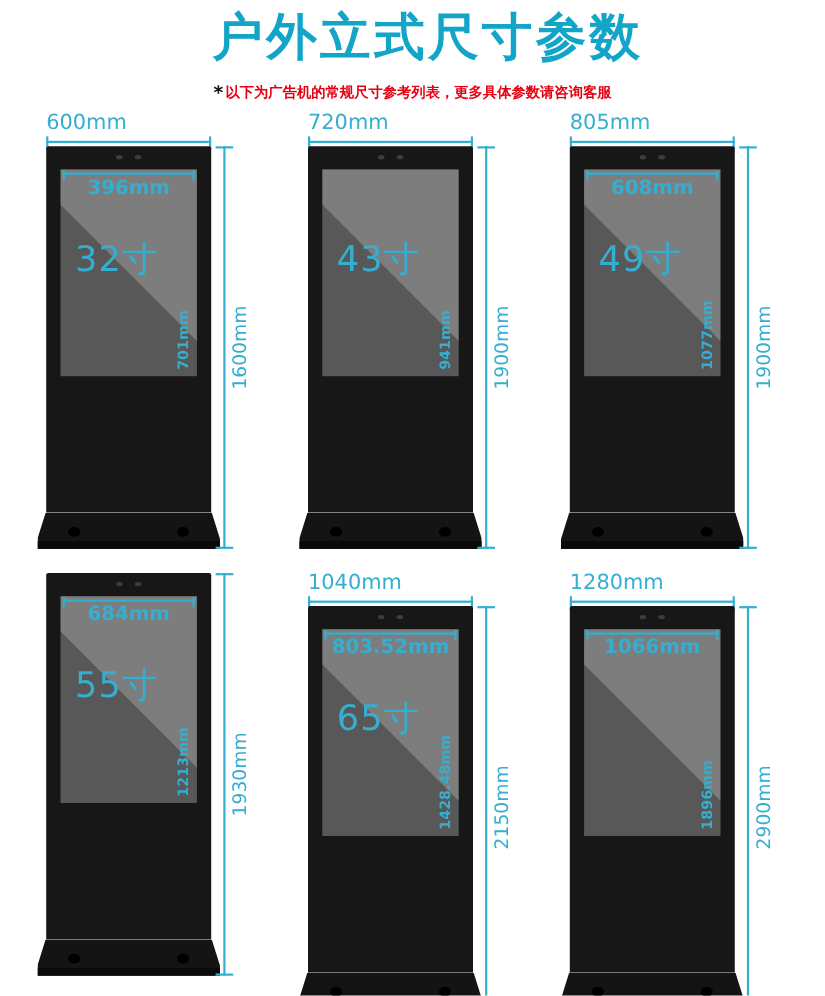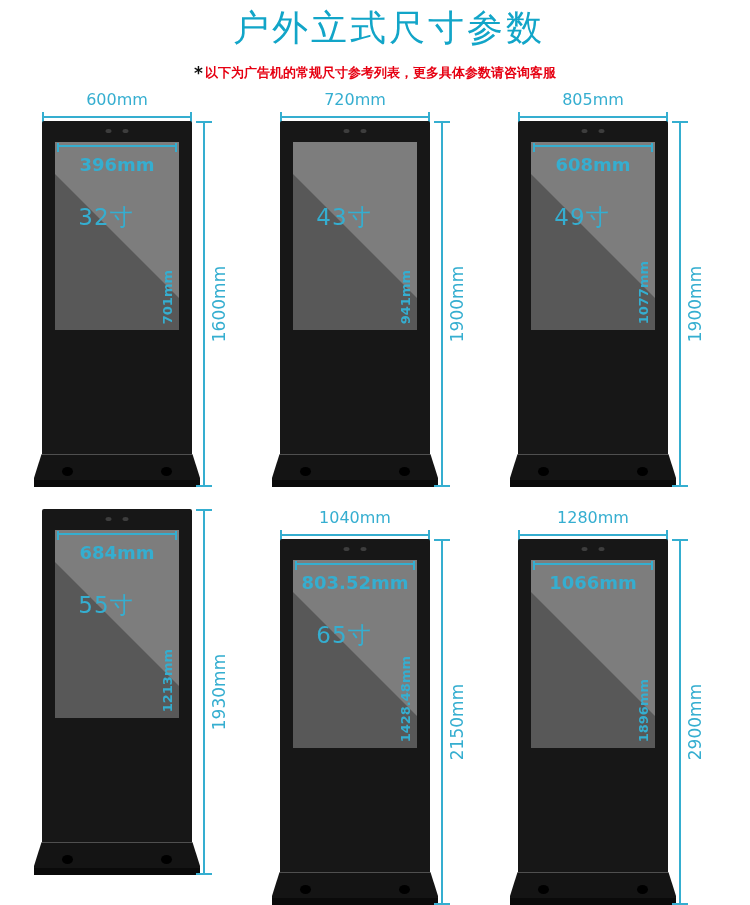--- a/index.html
+++ b/index.html
@@ -4,36 +4,36 @@
 <style>
   * { margin:0; padding:0; box-sizing:border-box; }
   html,body { background:#ffffff; }
   body {
     width:750px; height:905px; overflow:hidden;
     font-family:"DejaVu Sans","Liberation Sans",sans-serif;
     --accent:#12a5c8; --dim:#35aed0; --red:#e60012;
   }
   .header { text-align:center; padding-top:6px; }
   .title {
-    color:var(--accent); font-size:36px; font-weight:normal;
+    color:var(--accent); font-size:46px; font-weight:bold;
     letter-spacing:3px; line-height:1.2;padding-left:28px;
   }
   .note { margin-top:14px; font-size:13px; font-weight:bold; color:var(--red); }
   .note .star { color:#111; font-size:17px; vertical-align:-2px; margin-right:2px; }
 
   .grid {
     display:grid; grid-template-columns:repeat(3,1fr);
     padding:8px 18px 0 18px; row-gap:22px;
   }
   .card { display:flex; flex-direction:column; align-items:center; }
   .inner { display:flex; flex-direction:column; align-items:flex-start; }
 
   
   .wdim { width:150px; height:30px; position:relative; }
-  .wdim-label { text-align:center; color:var(--dim); font-size:16px; line-height:17px; }
+  .wdim-label { color:var(--dim); font-size:19px; line-height:17px; }
   .wdim-line { position:absolute; left:0; right:0; bottom:3px; height:2px; background:var(--dim); }
   .wdim-line::before,.wdim-line::after {
     content:""; position:absolute; top:-4px; width:2px; height:12px; background:var(--dim);
   }
   .wdim-line::before { left:0; } .wdim-line::after { right:0; }
 
   .figrow { display:flex; align-items:stretch; }
 
   .kiosk { width:150px; display:flex; flex-direction:column; }
   .kbody { height:333px; background:#171717; position:relative; border-radius:2px 2px 0 0; }
@@ -44,26 +44,26 @@
     position:absolute; top:21px; left:13px; right:13px; height:188px;
     background:linear-gradient(225deg,#7d7d7d 49.7%,#585858 50.3%);
   }
   .sdim { position:absolute; top:3px; left:2px; right:2px; }
   .sdim-line { height:2px; background:var(--dim); position:relative; }
   .sdim-line::before,.sdim-line::after {
     content:""; position:absolute; top:-2px; width:2px; height:9px; background:var(--dim);
   }
   .sdim-line::before { left:0; } .sdim-line::after { right:0; }
   .sdim-label {
-    text-align:center; color:var(--dim); font-size:18px; font-weight:bold; margin-top:7px;
+    text-align:center; color:var(--dim); font-size:18px; font-weight:bold; margin-top:1px;
     white-space:nowrap;
   }
   .size-label {
     position:absolute; top:60px; left:0; right:22px; text-align:center;
-    color:var(--dim); font-size:23px; letter-spacing:1px;
+    color:var(--dim); font-size:32px; letter-spacing:1px;
   }
   .sheight {
     position:absolute; right:4px; bottom:6px;
     writing-mode:vertical-rl; transform:rotate(180deg);
     color:var(--dim); font-size:13px; font-weight:bold; white-space:nowrap;
   }
 
   .base {
     height:33px; width:166px; margin-left:-8px; position:relative; background:#141414;
     clip-path:polygon(4.5% 0,95.5% 0,100% 72%,100% 100%,0 100%,0 72%);

